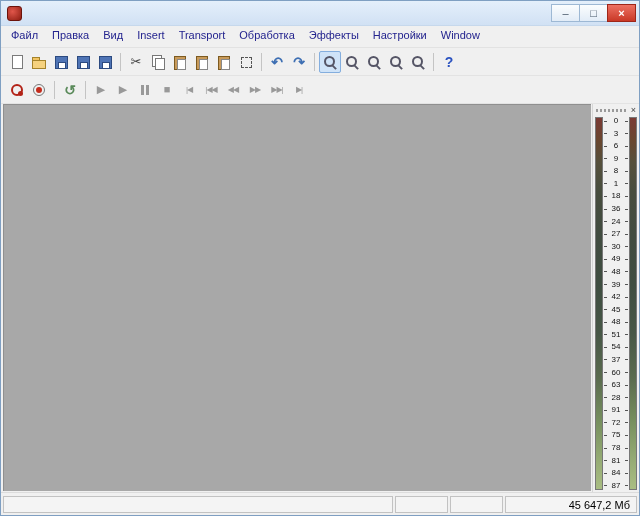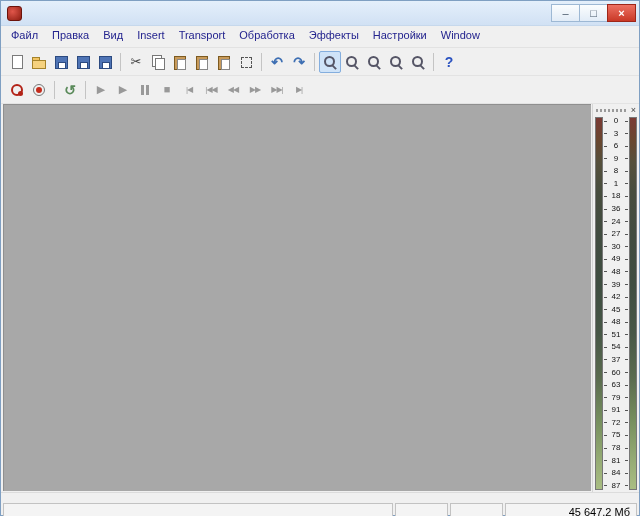--- a/index.html
+++ b/index.html
@@ -60,21 +60,21 @@
   .grip-dots{flex:1;height:3px;margin-right:3px;background:repeating-linear-gradient(90deg,#9a9a9a 0 2px,transparent 2px 4px)}
   .meter-close{font-size:9px;color:#444;line-height:1}
   .meter-body{flex:1;display:flex;padding:1px 1px 0;min-height:0}
   .meter-bar{width:8px;flex:0 0 auto;border:1px solid #777;box-sizing:border-box;background:linear-gradient(to bottom,#7a3a34 0%,#69462f 6%,#55503c 12%,#474d3e 20%,#414c40 32%,#3f4e41 45%,#475747 58%,#5a6b4f 70%,#77905f 82%,#95ab74 92%,#a9bd83 100%)}
   .meter-scale{flex:1;display:flex;flex-direction:column;justify-content:space-between;padding:0 1px;min-height:0}
   .mrow{display:flex;align-items:center;justify-content:space-between;height:8px}
   .mtick{width:3px;height:1px;background:#555}
   .mlabel{font-size:8px;color:#111;line-height:1}
 
   
-  .statusbar{height:23px;background:#f0f0f0;border-top:1px solid #dcdcdc;display:flex;align-items:flex-start;padding:10px 2px;gap:2px;flex:0 0 auto;box-sizing:border-box}
+  .statusbar{height:23px;background:#f0f0f0;border-top:1px solid #dcdcdc;display:flex;align-items:flex-end;padding:2px 2px;gap:2px;flex:0 0 auto;box-sizing:border-box}
   .sb-seg{height:17px;border:1px solid #c2c2c2;background:#f4f4f4;box-sizing:border-box}
   .sb-main{flex:1}
   .sb-small{width:53px;flex:0 0 auto}
   .sb-mem{width:132px;flex:0 0 auto;display:flex;align-items:center;justify-content:flex-end;padding-right:6px;color:#000}
 </style>
 </head>
 <body>
 
 <div class="window">
 
@@ -328,21 +328,21 @@
               <span class="mlabel">60</span>
               <i class="mtick"></i>
             </div>
             <div class="mrow">
               <i class="mtick"></i>
               <span class="mlabel">63</span>
               <i class="mtick"></i>
             </div>
             <div class="mrow">
               <i class="mtick"></i>
-              <span class="mlabel">79</span>
+              <span class="mlabel">28</span>
               <i class="mtick"></i>
             </div>
             <div class="mrow">
               <i class="mtick"></i>
               <span class="mlabel">91</span>
               <i class="mtick"></i>
             </div>
             <div class="mrow">
               <i class="mtick"></i>
               <span class="mlabel">72</span>

